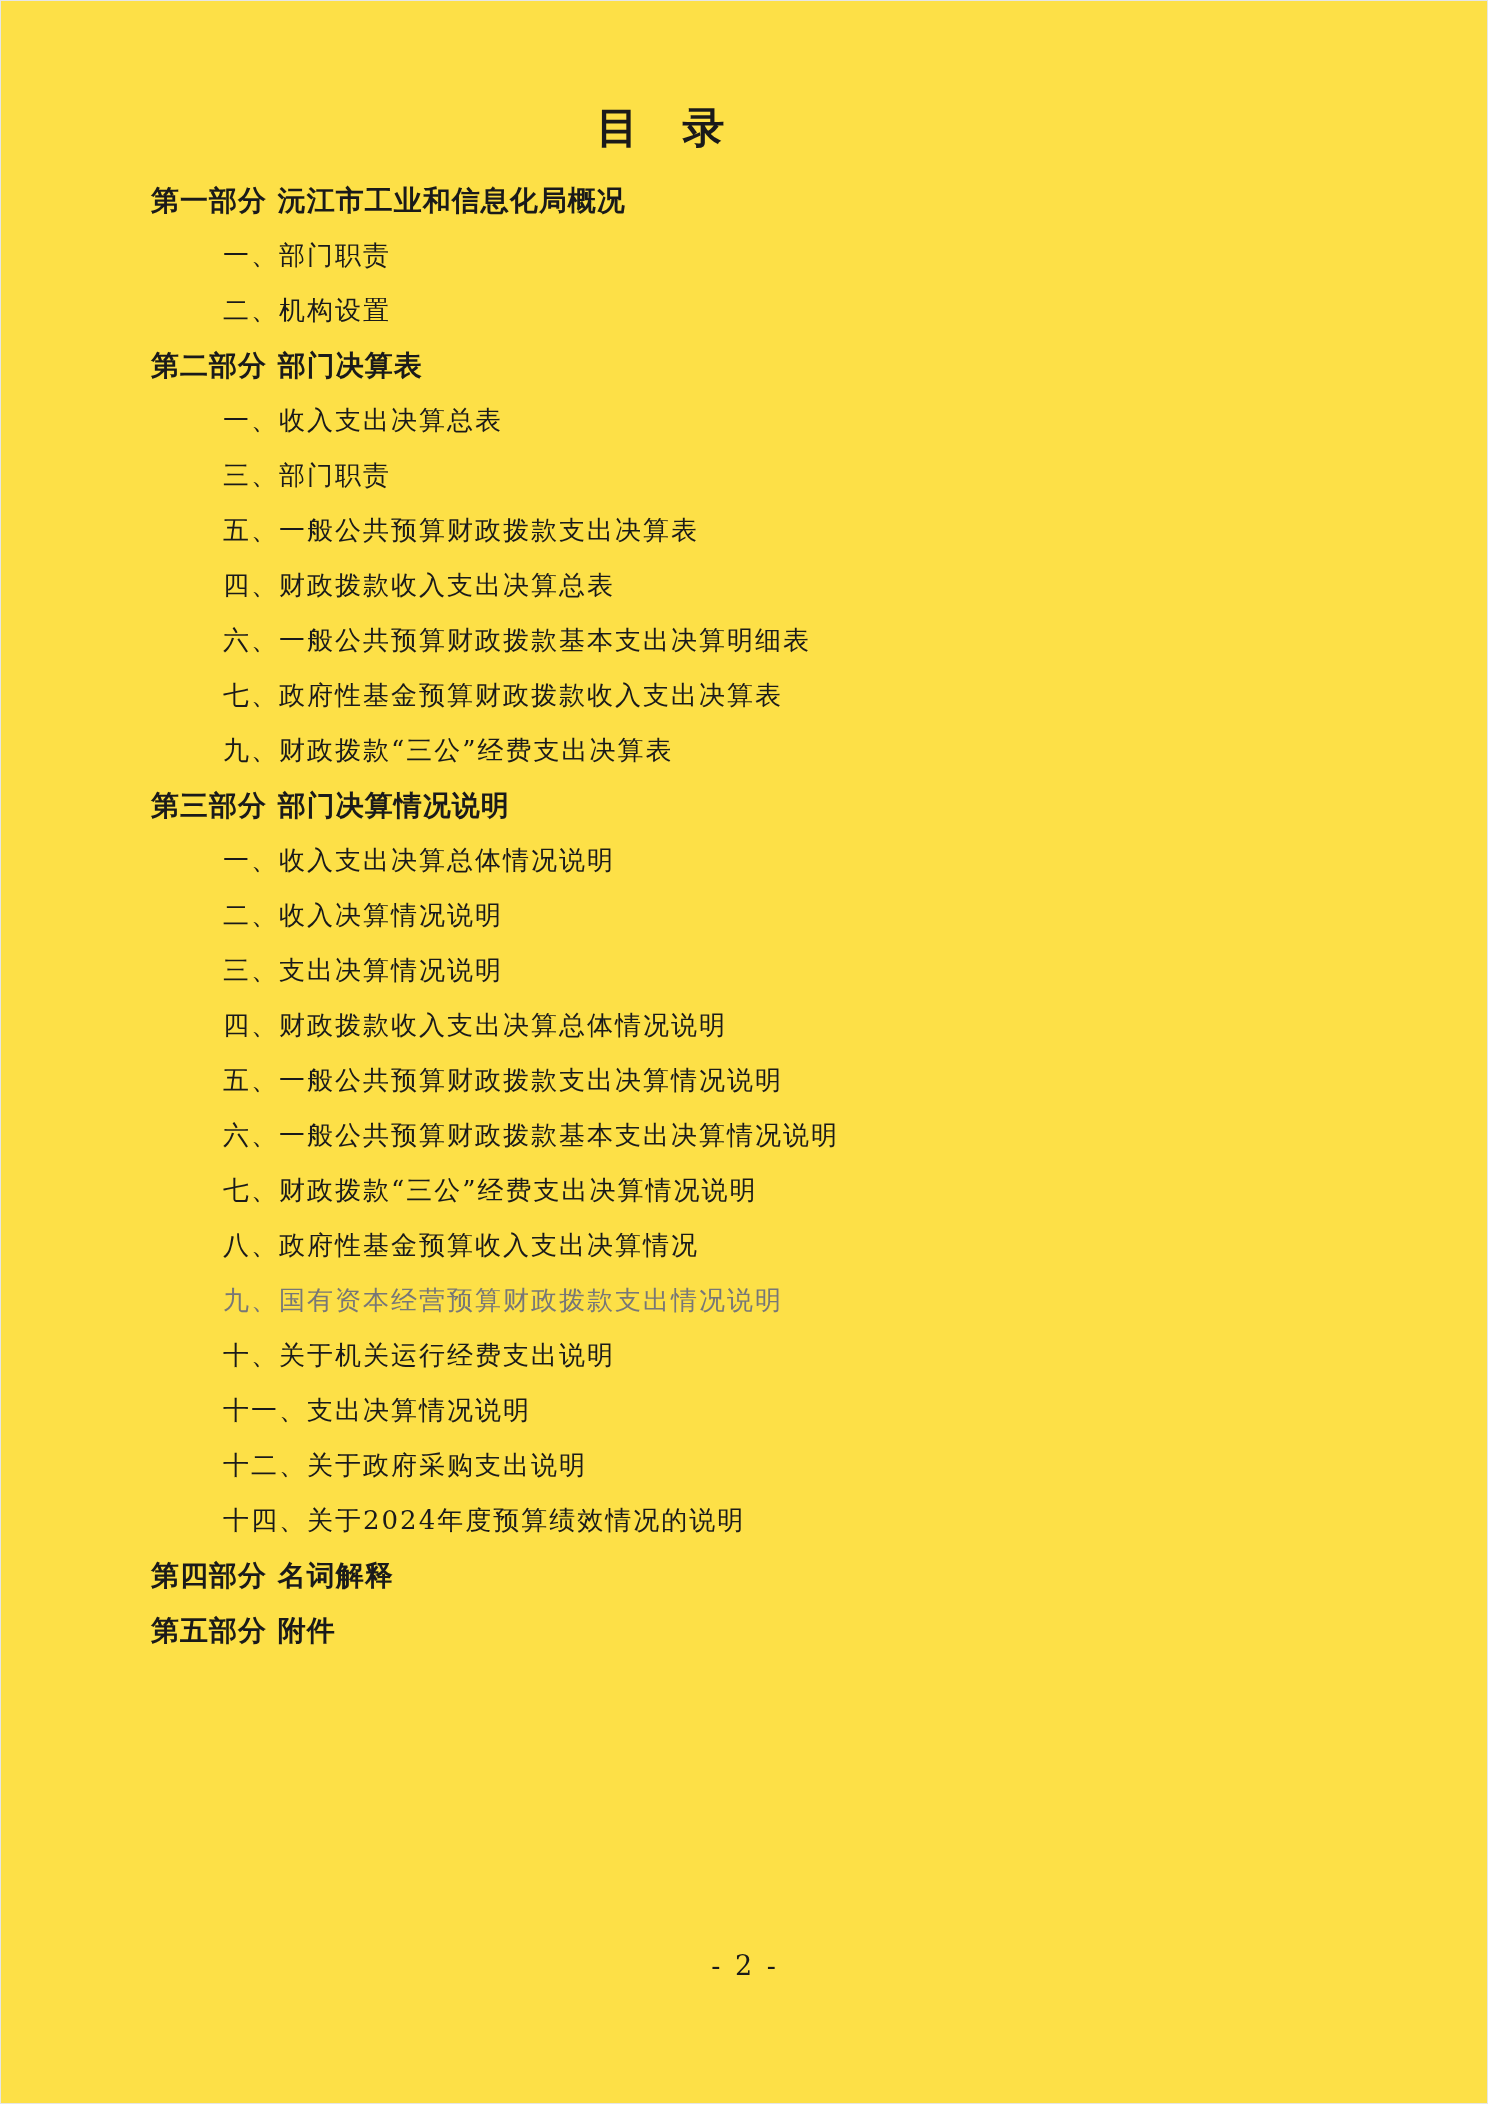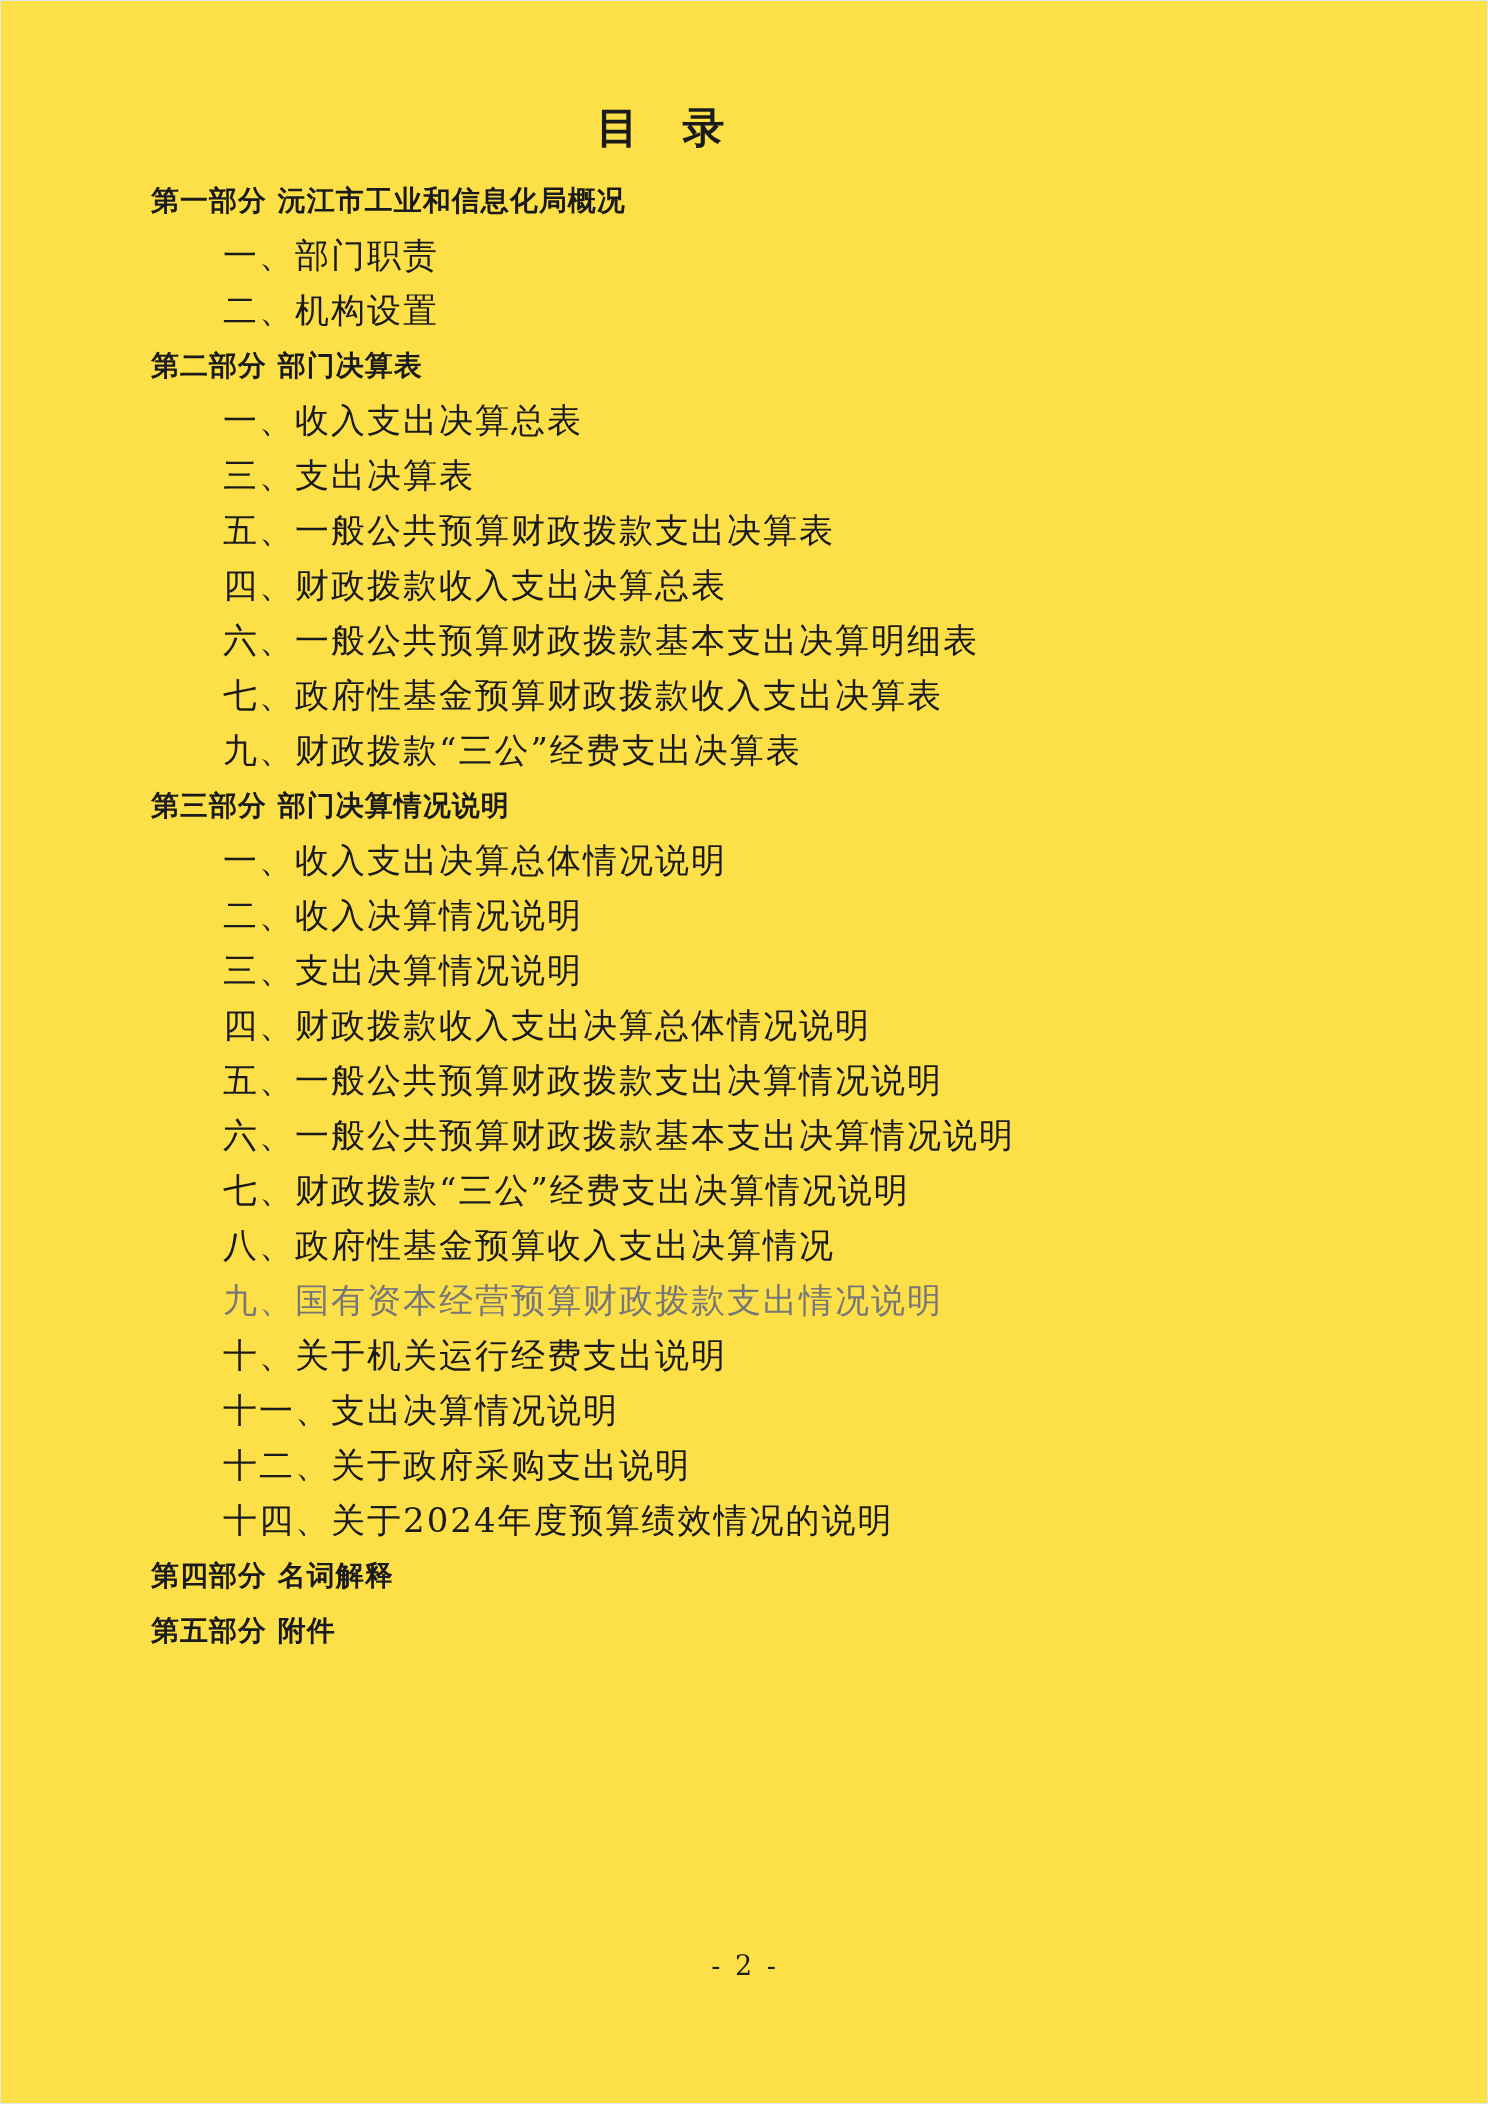--- a/index.html
+++ b/index.html
@@ -44,21 +44,21 @@
     font-size: 28px;
     font-weight: 700;
     letter-spacing: 1px;
     white-space: pre;
   }
   .toc-item {
     margin: 0;
     height: 55px;
     line-height: 55px;
     padding-left: 72px;
-    font-size: 34px;
+    font-size: 26px;
     font-weight: 400;
     letter-spacing: 2px;
     white-space: pre;
   }
   .page-number {
     position: absolute;
     top: 1945px;
     left: 0;
     width: 1488px;
     height: 40px;
@@ -84,21 +84,21 @@
 
   <div class="toc-item">二、机构设置</div>
 </div>
 
   <div>
     <div class="toc-section-heading">第二部分 部门决算表</div>
 
   <div class="toc-item">一、收入支出决算总表</div>
 
 
-  <div class="toc-item">三、支出决算表</div>
+  <div class="toc-item">三、部门职责</div>
 
   <div class="toc-item">五、一般公共预算财政拨款支出决算表</div>
 
   <div class="toc-item">四、财政拨款收入支出决算总表</div>
 
   <div class="toc-item">六、一般公共预算财政拨款基本支出决算明细表</div>
 
   <div class="toc-item">七、政府性基金预算财政拨款收入支出决算表</div>
 
 

